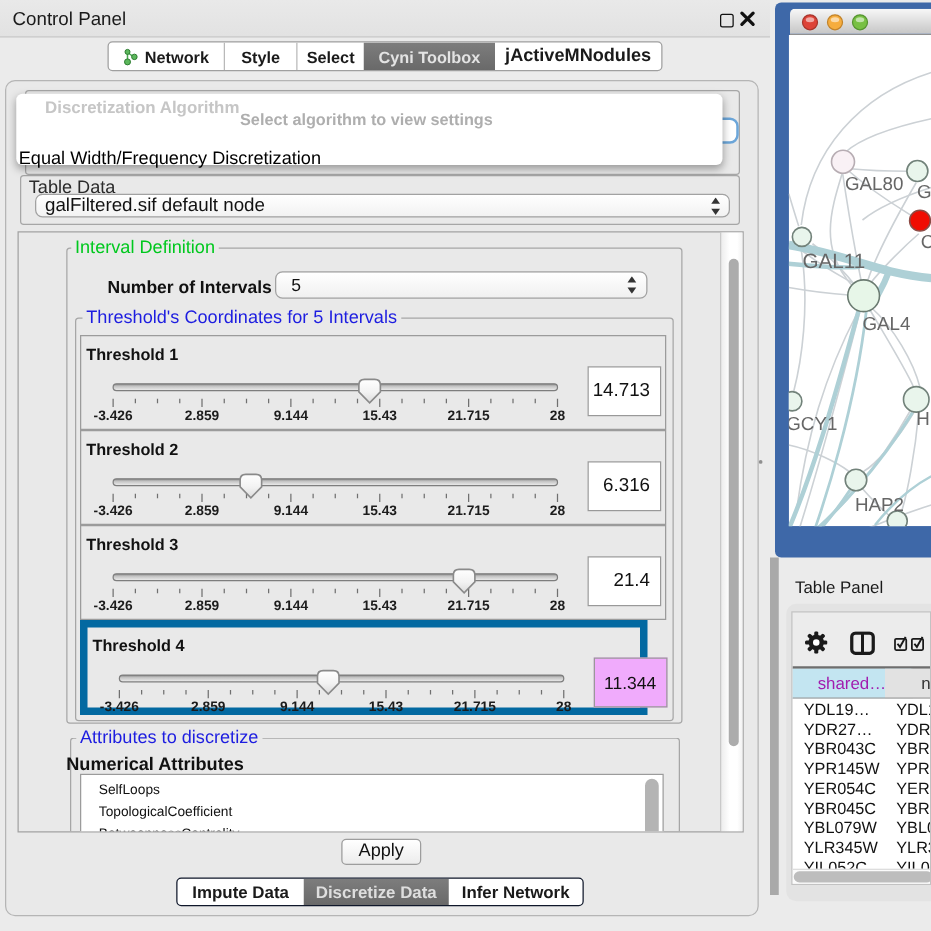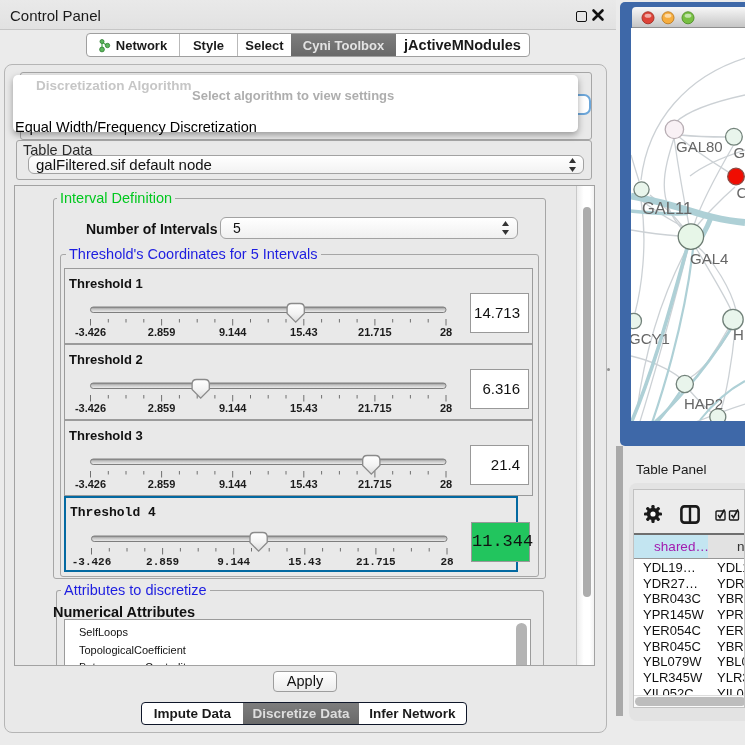--- a/index.html
+++ b/index.html
@@ -140,21 +140,21 @@
               <text x="25.5" y="67" font-size="11" font-weight="bold" fill="#1c1c1c" text-anchor="middle">-3.426</text>
               <text x="96.6" y="67" font-size="11" font-weight="bold" fill="#1c1c1c" text-anchor="middle">2.859</text>
               <text x="167.7" y="67" font-size="11" font-weight="bold" fill="#1c1c1c" text-anchor="middle">9.144</text>
               <text x="238.8" y="67" font-size="11" font-weight="bold" fill="#1c1c1c" text-anchor="middle">15.43</text>
               <text x="309.9" y="67" font-size="11" font-weight="bold" fill="#1c1c1c" text-anchor="middle">21.715</text>
               <text x="381.0" y="67" font-size="11" font-weight="bold" fill="#1c1c1c" text-anchor="middle">28</text>
               <path d="M297.7 44.5 L297.7 39.0 Q297.7 34.5 302.2 34.5 L310.4 34.5 Q314.9 34.5 314.9 39.0 L314.9 44.5 L306.3 53.2 Z" fill="url(#th)" stroke="#8a8a8a" stroke-width="1.3"></path>
             </svg>
   <div style="position:absolute;left:405px;top:24px;width:59px;height:40px;background:#fff;border:1px solid #999;box-sizing:border-box;font-size:15px;color:#111;text-align:right;line-height:38px;padding-right:8px;">21.4</div>
 </div>
-<div style="position:absolute;left:63px;top:228px;width:454px;height:76px;border:2px solid #0369a1;box-sizing:border-box;font-family:Liberation Mono, monospace;">
+<div style="position:absolute;left:63px;top:228px;width:454px;height:76px;border:6px solid #0369a1;box-sizing:border-box;">
   <div style="position:absolute;left:4px;top:7px;font-size:13px;font-weight:bold;color:#111;">Threshold 4</div>
   <svg width="469" height="76" style="position:absolute;left:0;top:0" viewBox="0 0 469 76">
               <defs>
                 <linearGradient id="tg" x1="0" y1="0" x2="0" y2="1">
                   <stop offset="0" stop-color="#828282"></stop>
                   <stop offset="0.35" stop-color="#c2c2c2"></stop>
                   <stop offset="0.75" stop-color="#dedede"></stop>
                   <stop offset="1" stop-color="#efefef"></stop>
                 </linearGradient>
                 <linearGradient id="th" x1="0" y1="0" x2="0" y2="1">
@@ -166,21 +166,21 @@
               <rect x="25.5" y="38" width="355.5" height="5.5" rx="2.7" fill="url(#tg)" stroke="#7e7e7e" stroke-width="1"></rect>
               <path d="M25.5 50V56.5 M43.3 50V53.5 M61.0 50V53.5 M78.8 50V53.5 M96.6 50V56.5 M114.4 50V53.5 M132.2 50V53.5 M149.9 50V53.5 M167.7 50V56.5 M185.5 50V53.5 M203.2 50V53.5 M221.0 50V53.5 M238.8 50V56.5 M256.6 50V53.5 M274.4 50V53.5 M292.1 50V53.5 M309.9 50V56.5 M327.7 50V53.5 M345.4 50V53.5 M363.2 50V53.5 M381.0 50V56.5" stroke="#707070" stroke-width="1" fill="none"></path>
               <text x="25.5" y="67" font-size="11" font-weight="bold" fill="#1c1c1c" text-anchor="middle">-3.426</text>
               <text x="96.6" y="67" font-size="11" font-weight="bold" fill="#1c1c1c" text-anchor="middle">2.859</text>
               <text x="167.7" y="67" font-size="11" font-weight="bold" fill="#1c1c1c" text-anchor="middle">9.144</text>
               <text x="238.8" y="67" font-size="11" font-weight="bold" fill="#1c1c1c" text-anchor="middle">15.43</text>
               <text x="309.9" y="67" font-size="11" font-weight="bold" fill="#1c1c1c" text-anchor="middle">21.715</text>
               <text x="381.0" y="67" font-size="11" font-weight="bold" fill="#1c1c1c" text-anchor="middle">28</text>
               <path d="M184.0 44.5 L184.0 39.0 Q184.0 34.5 188.5 34.5 L196.7 34.5 Q201.2 34.5 201.2 39.0 L201.2 44.5 L192.6 53.2 Z" fill="url(#th)" stroke="#8a8a8a" stroke-width="1.3"></path>
             </svg>
-  <div style="position:absolute;left:405px;top:24px;width:59px;height:40px;background:#22c55e;border:1px solid #999;box-sizing:border-box;font-size:17px;color:#111;text-align:right;line-height:38px;padding-right:8px;">11.344</div>
+  <div style="position:absolute;left:405px;top:24px;width:59px;height:40px;background:#f0abfc;border:1px solid #999;box-sizing:border-box;font-size:14px;color:#111;text-align:right;line-height:38px;padding-right:8px;">11.344</div>
 </div>
         </div>
   </div>
 
   <div class="gbox" style="left:55px;top:589px;width:488px;height:90px;border-bottom:none;"></div>
   <div class="gtitle" style="left:60px;top:582px;color:#1d1de0;">Attributes to discretize</div>
   <div class="abs" style="left:52px;top:603px;font-size:14.5px;font-weight:bold;color:#111;">Numerical Attributes</div>
   <div class="abs" style="left:63px;top:618px;width:467px;height:60px;background:#fff;border:1px solid #9b9b9b;box-sizing:border-box;">
     <div style="position:absolute;left:14px;top:4px;font-size:11px;color:#111;line-height:17.6px;">SelfLoops<br>TopologicalCoefficient<br>BetweennessCentrality</div>
     <div style="position:absolute;right:3px;top:3px;width:11px;height:70px;background:#b4b4b4;border-radius:6px;"></div>

